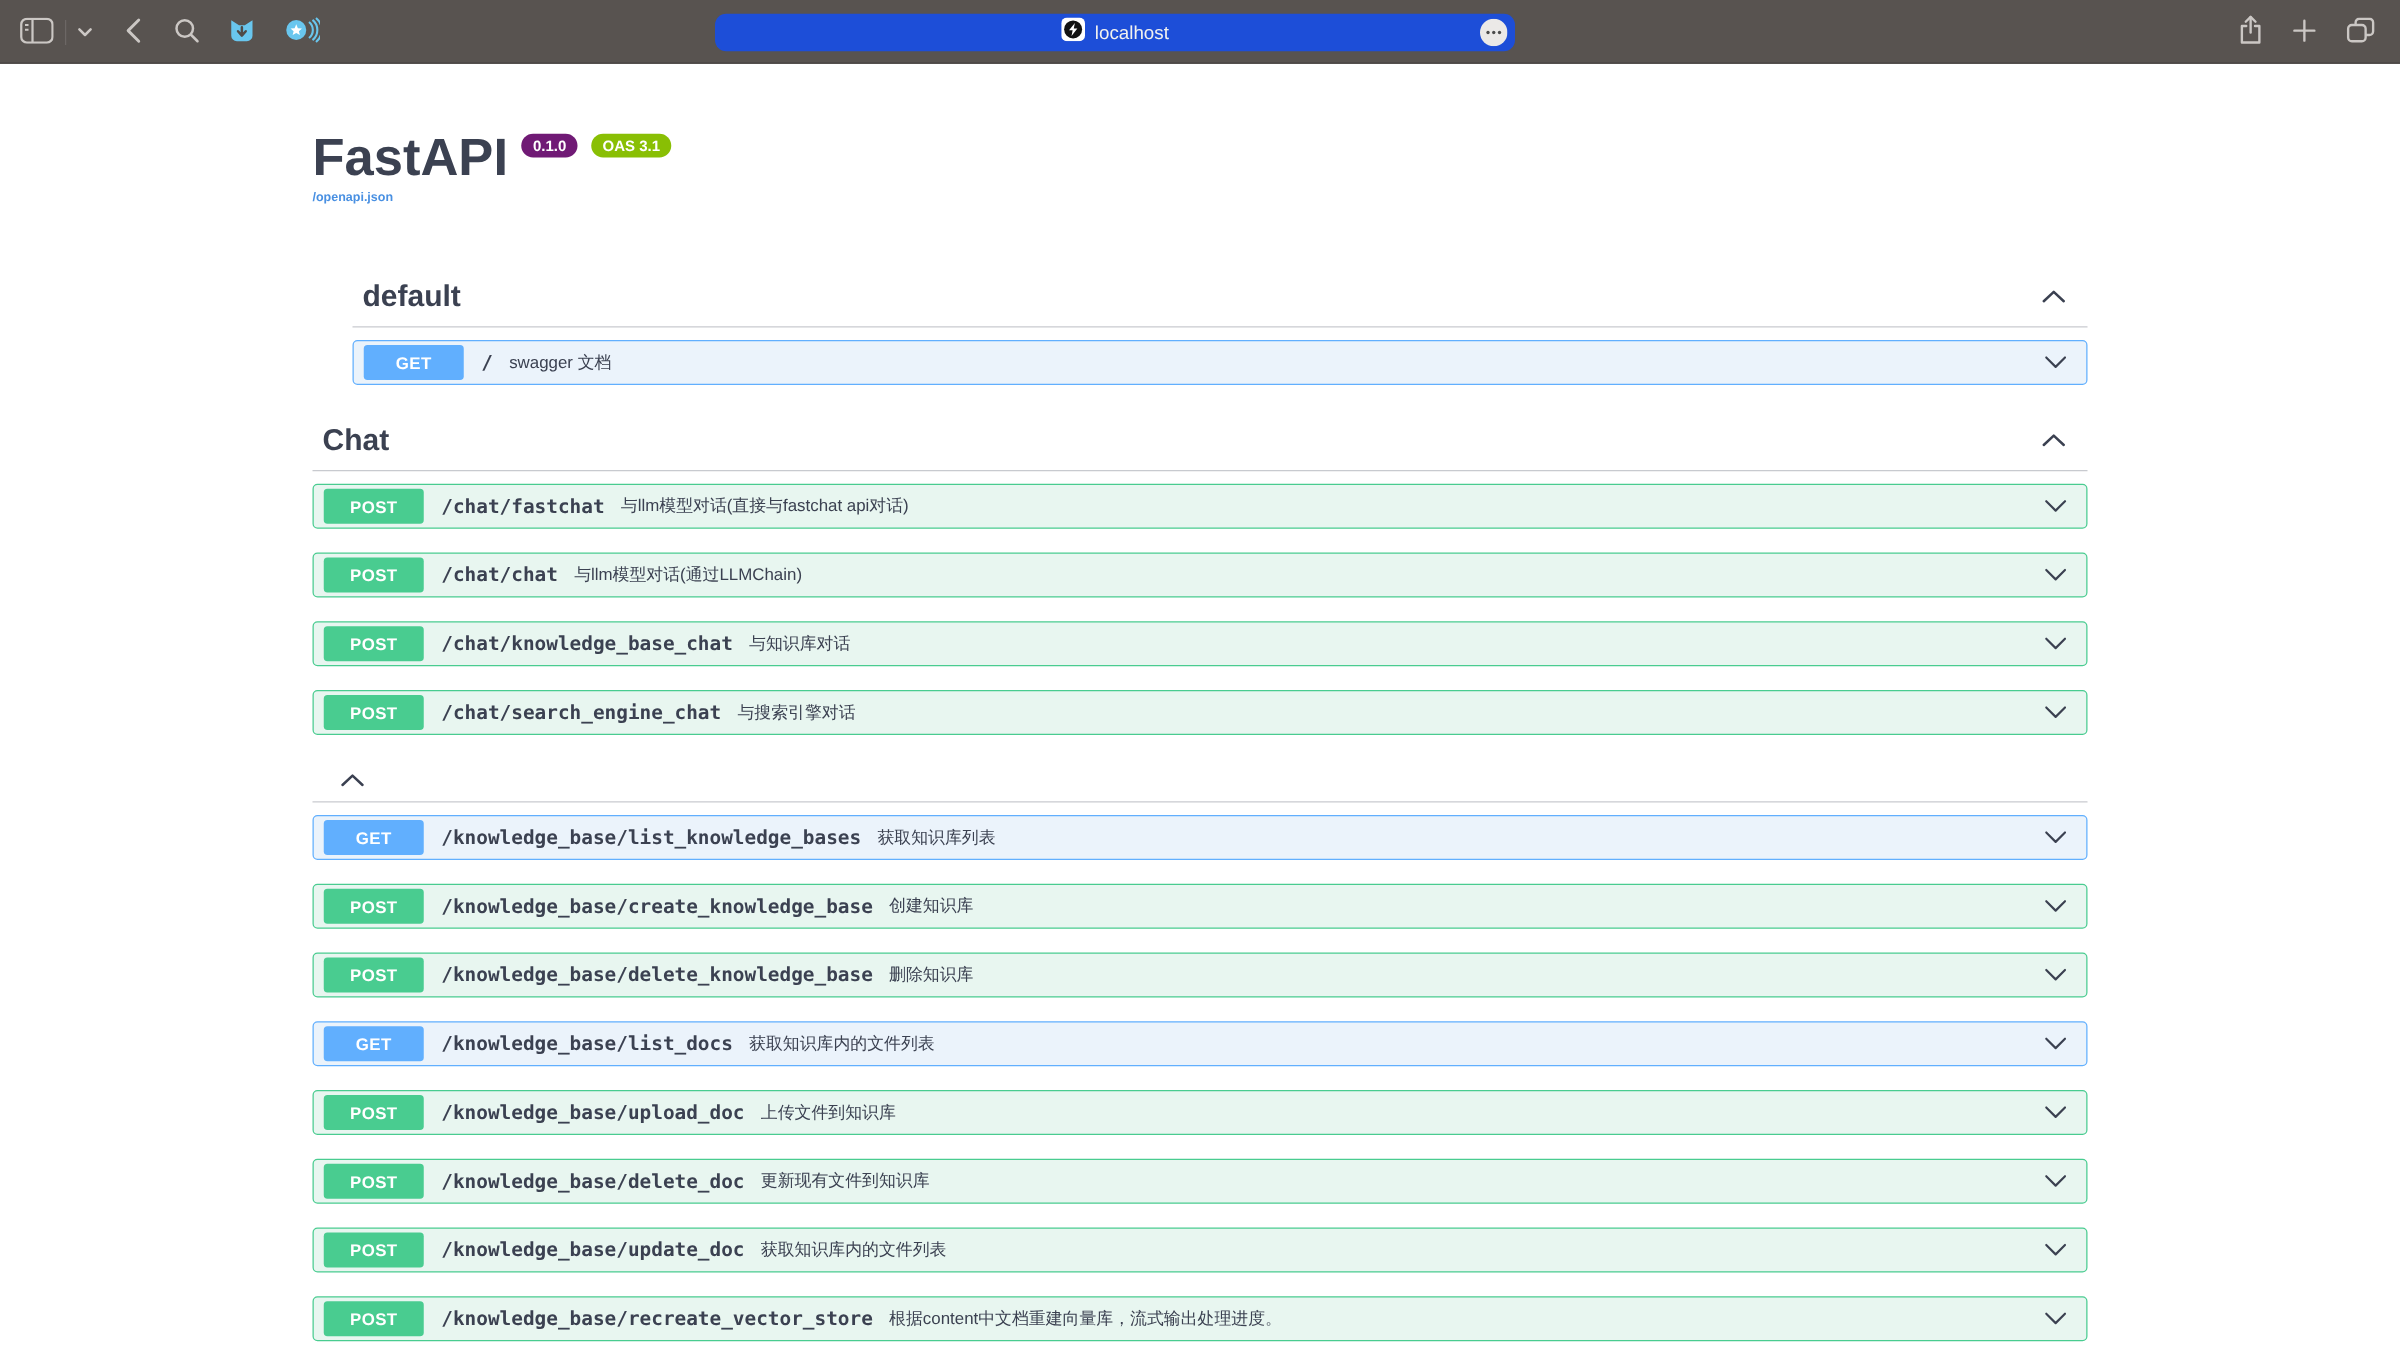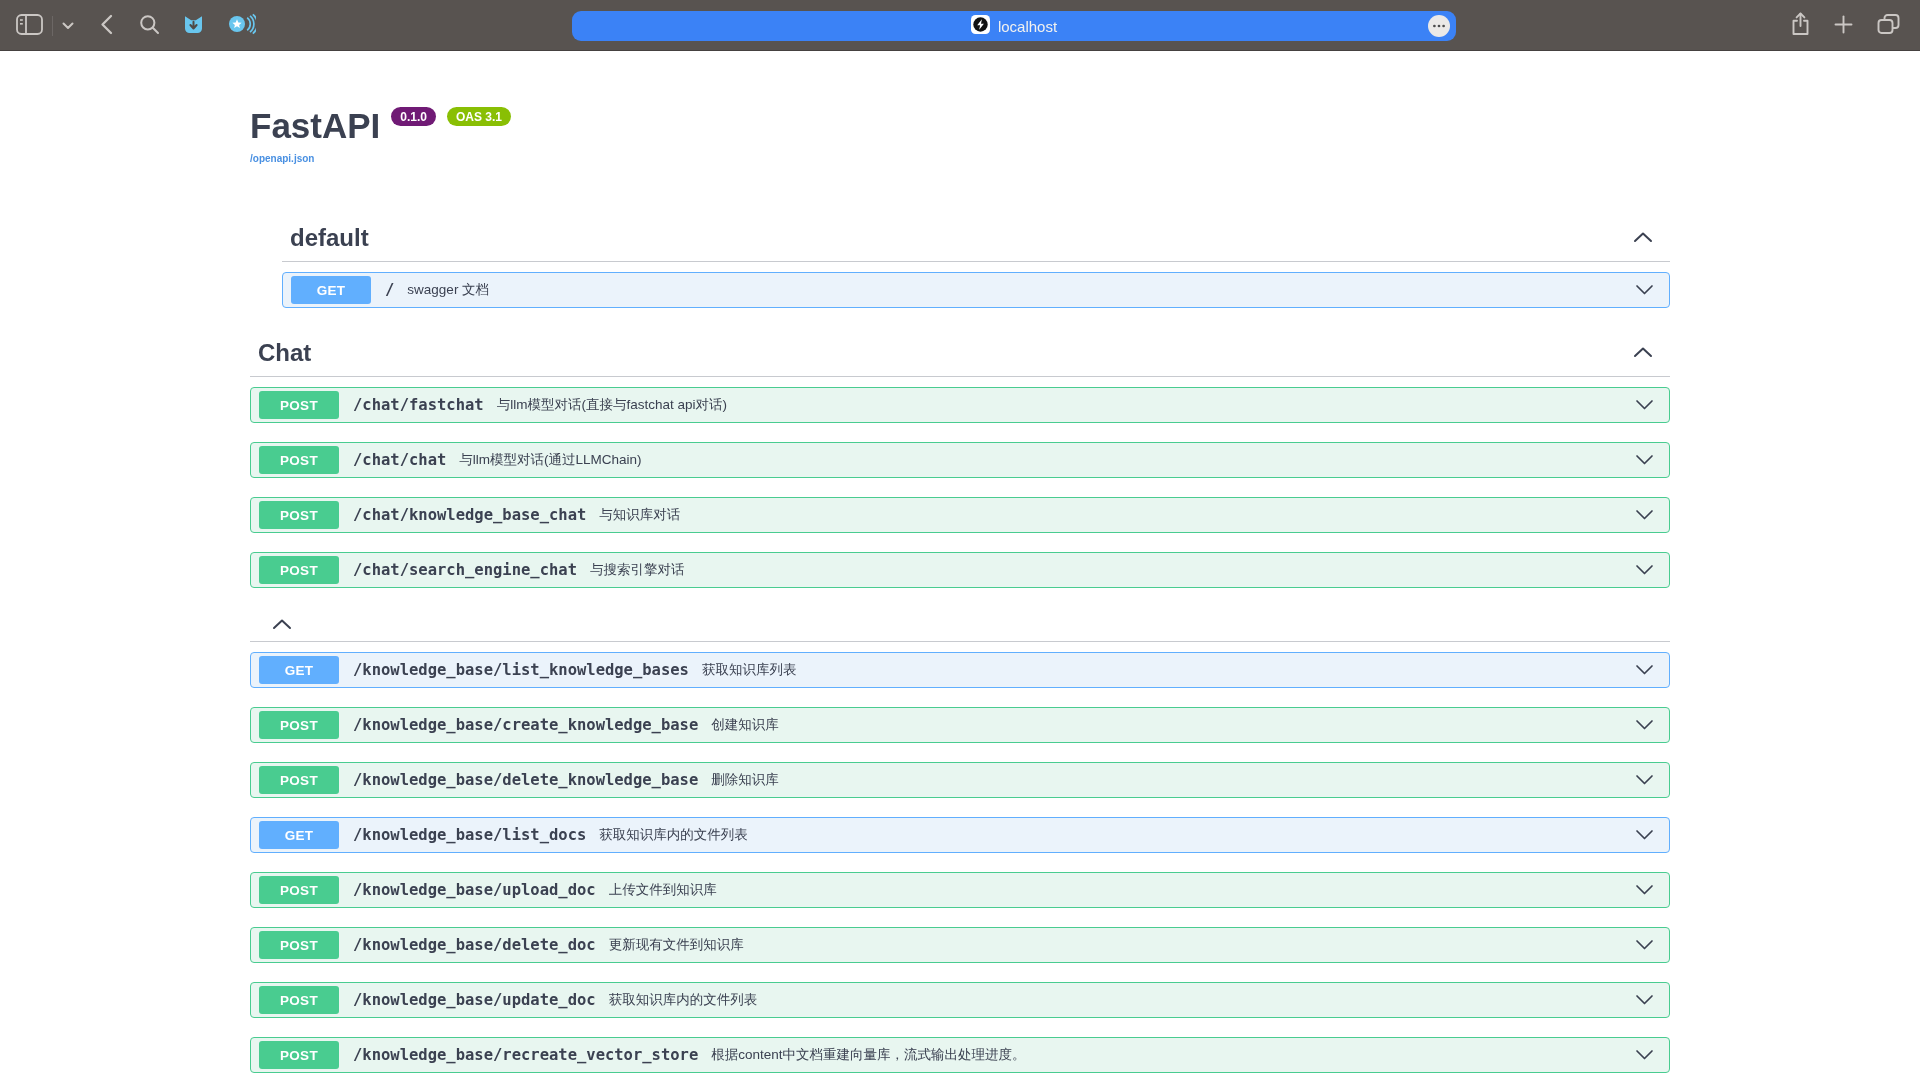--- a/index.html
+++ b/index.html
@@ -9,34 +9,34 @@
   
   .browser-bar { position:relative; width:1920px; height:51px; background:#585350;
                  border-bottom:1px solid #454140; }
   .tb-left { position:absolute; left:16px; top:0; height:51px; display:flex; align-items:center; }
   .tb-right { position:absolute; right:20px; top:0; height:51px; display:flex; align-items:center; gap:24px; }
   .tb-btn { display:flex; align-items:center; justify-content:center; background:none; border:none;
             cursor:default; padding:0; }
   .tb-sep { width:1px; height:20px; background:rgba(255,255,255,0.12); margin:0 9px 0 9px; }
   .sp22 { width:26px; } .sp18 { width:22px; }
 
-  .address-bar { position:absolute; left:572px; top:11px; width:884px; height:30px;
-                 background:#3b82f6; border-radius:9px; display:flex; align-items:center;
+  .address-bar { position:absolute; left:572px; top:11px; width:640px; height:30px;
+                 background:#1d4ed8; border-radius:9px; display:flex; align-items:center;
                  justify-content:center; }
   .address-center { display:flex; align-items:center; gap:8px; }
   .url-text { color:#f2f1ef; font-size:15px; }
   .ellipsis-btn { position:absolute; right:6px; top:4px; width:22px; height:22px; background:none;
                   border:none; padding:0; }
 
   
   .page { width:1920px; height:1029px; background:#fff; }
   .container { width:1420px; margin:0 auto; }
   .info { padding-top:53px; }
   .title-row { display:flex; align-items:flex-start; }
-  .page-title { font-size:35px; line-height:44px; font-weight:700; color:#3b4151; letter-spacing:0; }
+  .page-title { font-size:42px; line-height:44px; font-weight:700; color:#3b4151; letter-spacing:0; }
   .badge { display:inline-block; font-size:12px; font-weight:700; color:#fff; padding:4px 9px 3px;
            border-radius:13px; margin-left:11px; margin-top:3px; line-height:12px; }
   .badge-ver { background:#701a75; }
   .badge-oas { background:#89bf04; }
   .spec-link { display:inline-block; margin-top:5px; font-size:10px; color:#4990e2;
                text-decoration:none; font-weight:600; }
 
   .sections { margin-top:57px; }
   .section { margin-top:30px; }
   .section:first-child { margin-top:0;margin-left:32px; }

